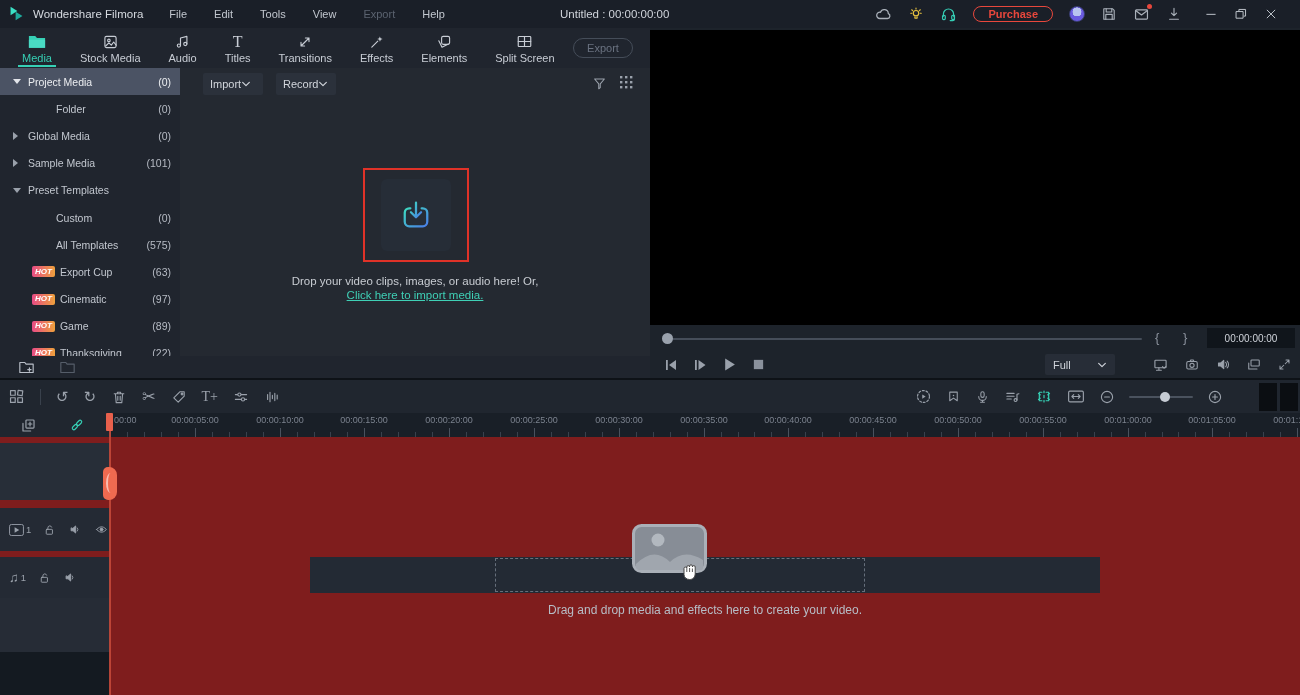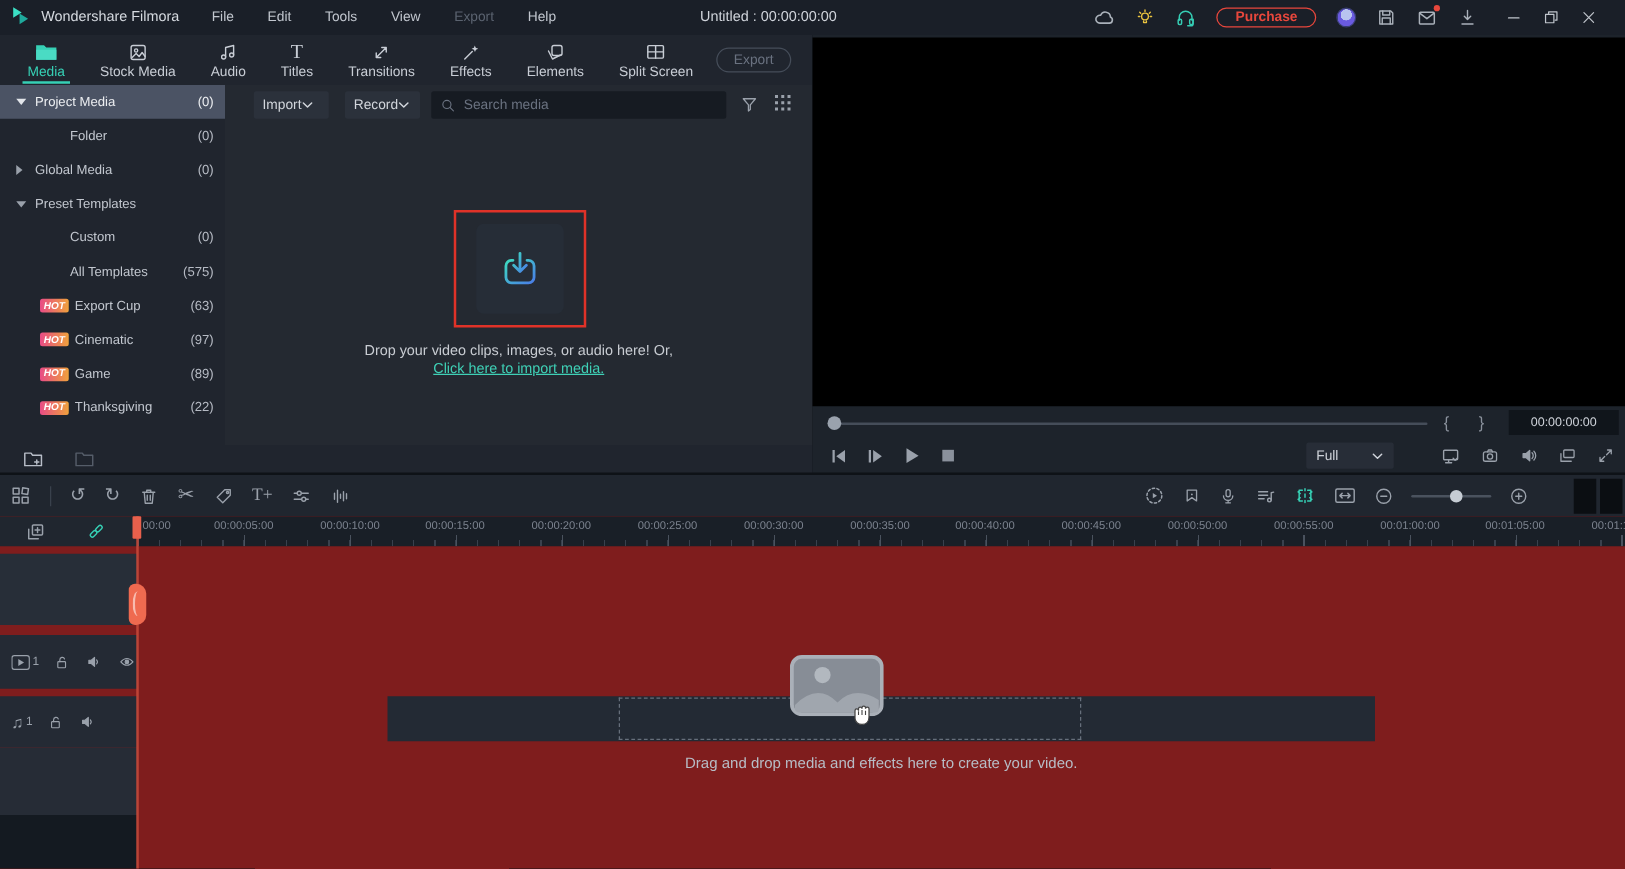--- a/index.html
+++ b/index.html
@@ -268,20 +268,25 @@
     <div class="sb-item">
       <span class="sb-label l2">Folder</span>
       <span class="sb-count">(0)</span>
     </div>
     <div class="sb-item">
       <span class="sb-caret caret-right"></span>
       <span class="sb-label l1">Global Media</span>
       <span class="sb-count">(0)</span>
     </div>
     <div class="sb-item">
+      <span class="sb-caret caret-right"></span>
+      <span class="sb-label l1">Sample Media</span>
+      <span class="sb-count">(101)</span>
+    </div>
+    <div class="sb-item">
       <span class="sb-caret caret-down"></span>
       <span class="sb-label l1">Preset Templates</span>
     </div>
     <div class="sb-item">
       <span class="sb-label l2">Custom</span>
       <span class="sb-count">(0)</span>
     </div>
     <div class="sb-item">
       <span class="sb-label l2">All Templates</span>
       <span class="sb-count">(575)</span>
@@ -327,27 +332,20 @@
       <span>Import</span>
       <svg class="i" width="10" height="8" viewBox="0 0 12 8">
           <path d="M2 2l4 4 4-4"></path>
         </svg>
     </div>
     <div class="mini-dd" style="left:96px">
       <span>Record</span>
       <svg class="i" width="10" height="8" viewBox="0 0 12 8">
           <path d="M2 2l4 4 4-4"></path>
         </svg>
-    </div>
-    <div id="search-box">
-      <svg class="i" width="13" height="13" viewBox="0 0 20 20">
-          <circle cx="8.5" cy="8.5" r="5"></circle>
-          <path d="M12.5 12.5l4 4"></path>
-        </svg>
-      <input type="text" placeholder="Search media" style="">
     </div>
     <span class="a ic-btn" style="left:412px;top:8px">
       <svg class="i" width="15" height="15" viewBox="0 0 20 20">
           <path d="M3.5 4h13L11 10.5v5L9 17v-6.5z"></path>
         </svg>
     </span>
     <span class="a ic-btn" style="left:440px;top:8px">
       <svg width="14" height="14" viewBox="0 0 14 14" fill="#9aa1ab">
           <g>
             <rect x="0" y="0" width="2.4" height="2.4"></rect>

